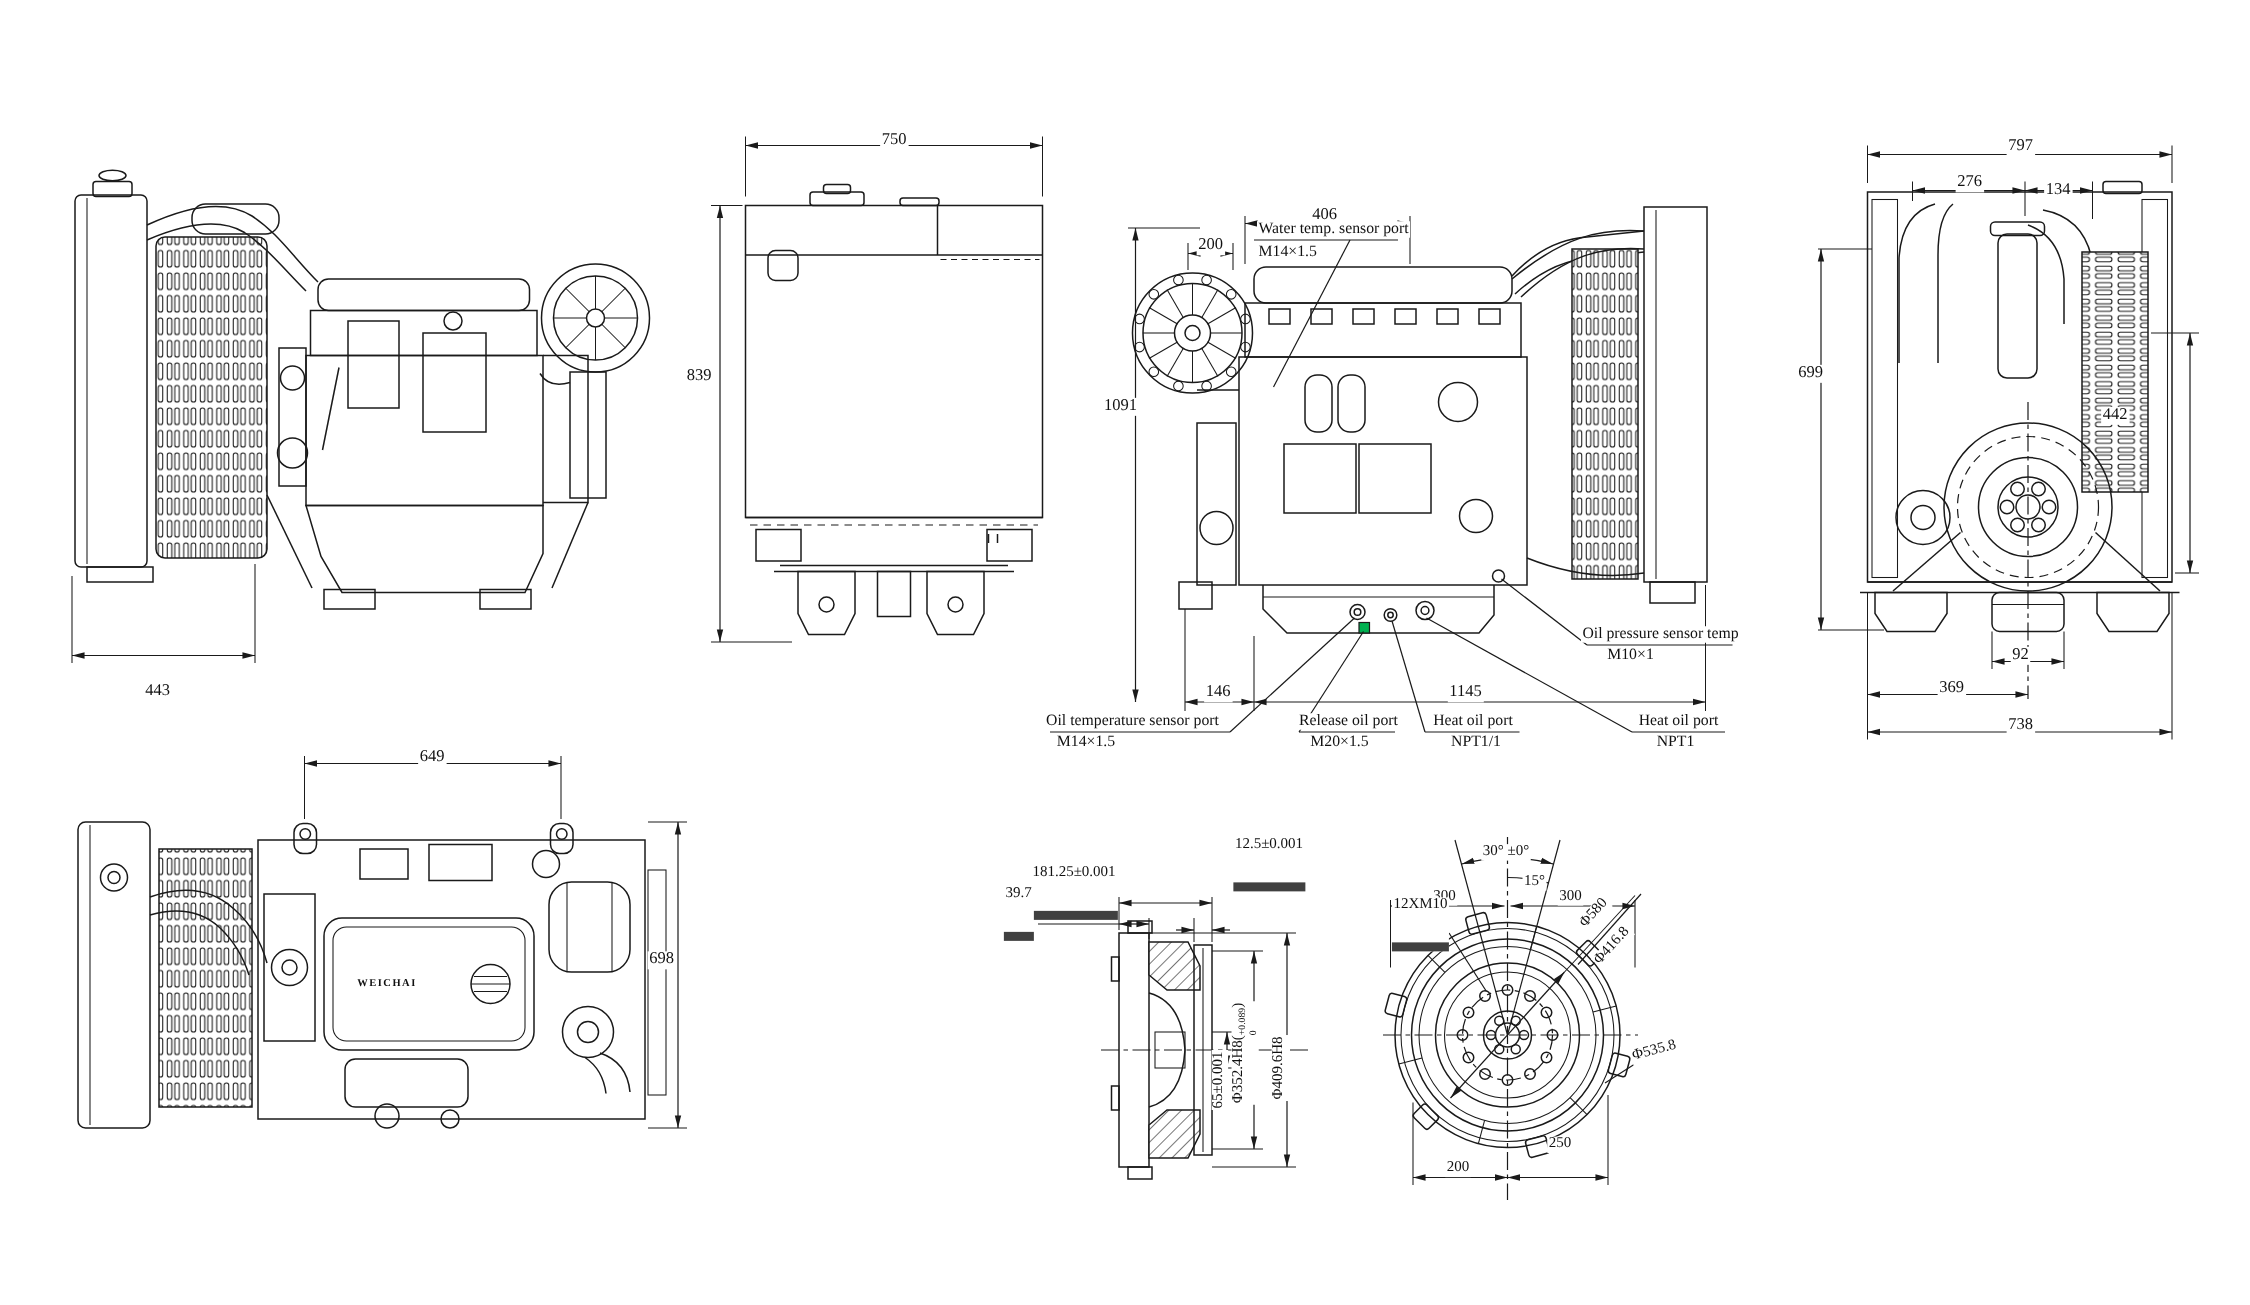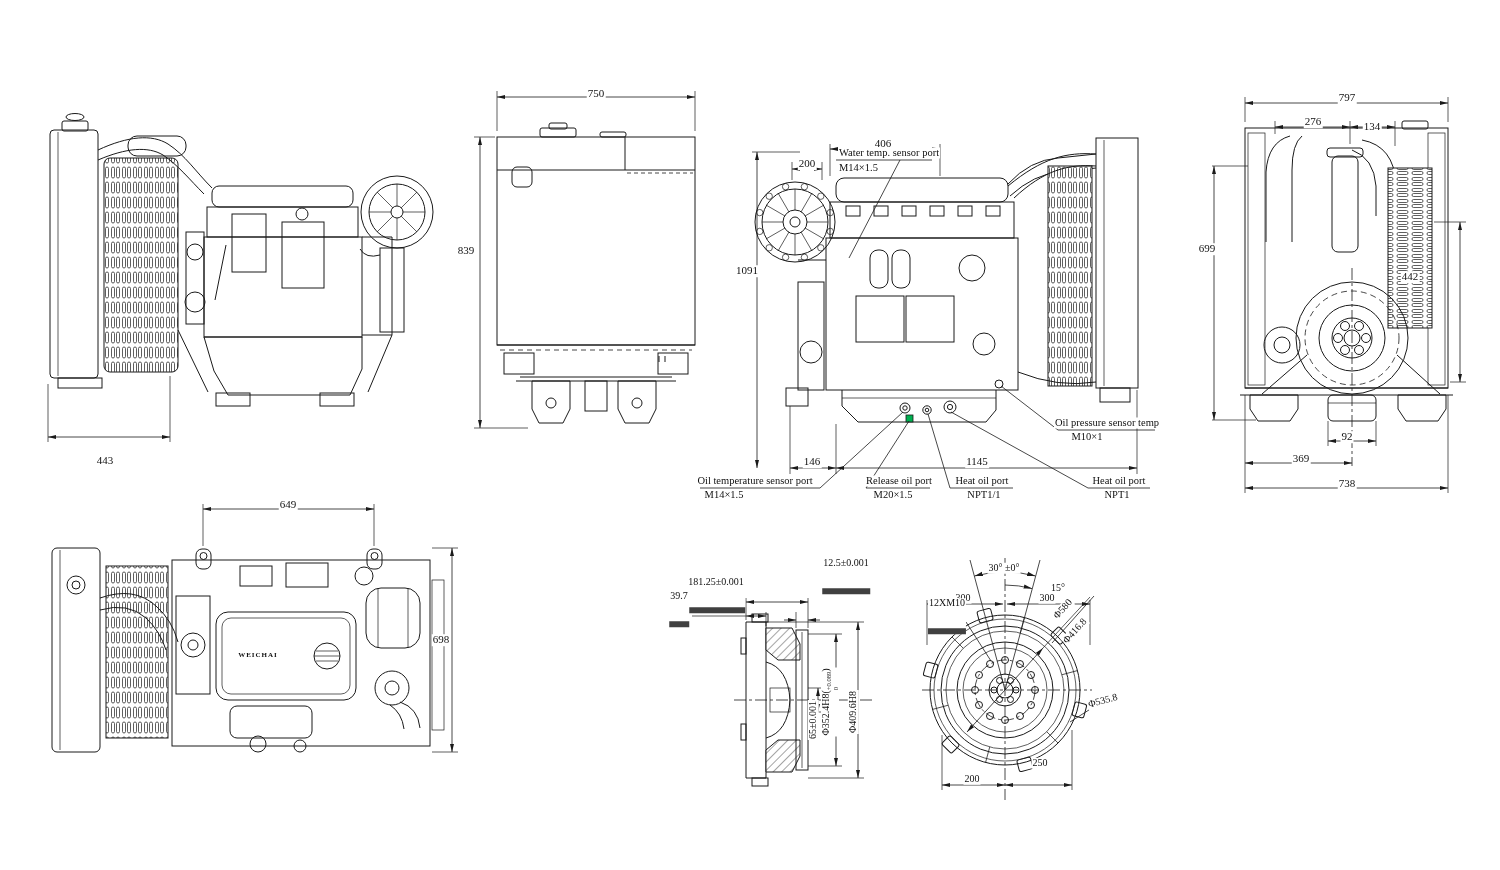--- a/index.html
+++ b/index.html
@@ -483,21 +483,21 @@
 <span class="lbl sm ul" style="left:679px;top:609px">39.7</span>
 <span class="lbl sm ul" style="left:846px;top:576px">12.5±0.001</span>
 <span class="lbl sm r90" style="left:813px;top:720px">65±0.001</span>
 <span class="lbl sm r90" style="left:830px;top:702px"><span>Φ352.4H8(</span><span class="stk">
         <span>+0.089</span>
         <span>0</span>
       </span><span>)</span></span>
 <span class="lbl sm r90" style="left:853px;top:712px">Φ409.6H8</span>
 
 <span class="lbl sm" style="left:1004px;top:568px">30° ±0°</span>
-<span class="lbl sm" style="left:1058px;top:588px">15°</span>
+<span class="lbl sm" style="left:1023px;top:588px">15°</span>
 <span class="lbl sm" style="left:963px;top:598px">300</span>
 <span class="lbl sm" style="left:1047px;top:598px">300</span>
 <span class="lbl sm ul" style="left:947px;top:616px">12XM10</span>
 <span class="lbl sm" style="left:1063px;top:609px;transform:translate(-50%,-50%) rotate(-48deg)">Φ580</span>
 <span class="lbl sm" style="left:1075px;top:631px;transform:translate(-50%,-50%) rotate(-48deg)">Φ416.8</span>
 <span class="lbl sm" style="left:1103px;top:701px;transform:translate(-50%,-50%) rotate(-15deg)">Φ535.8</span>
 <span class="lbl sm" style="left:972px;top:779px">200</span>
 <span class="lbl sm" style="left:1040px;top:763px">250</span>
 
 </div>

